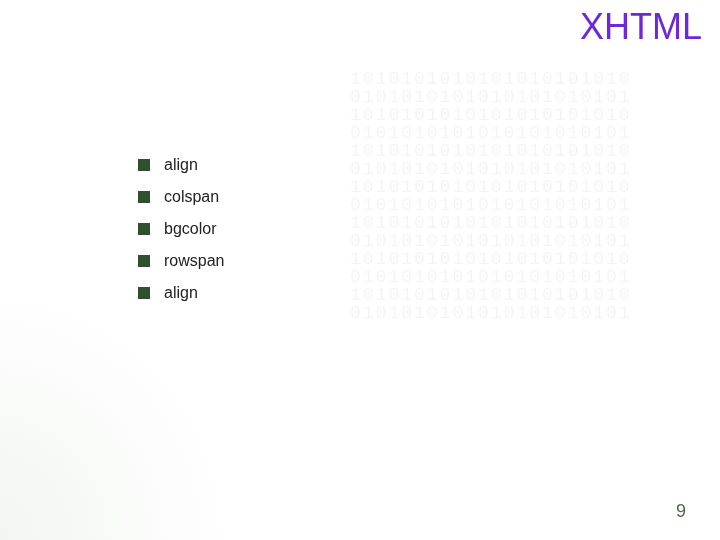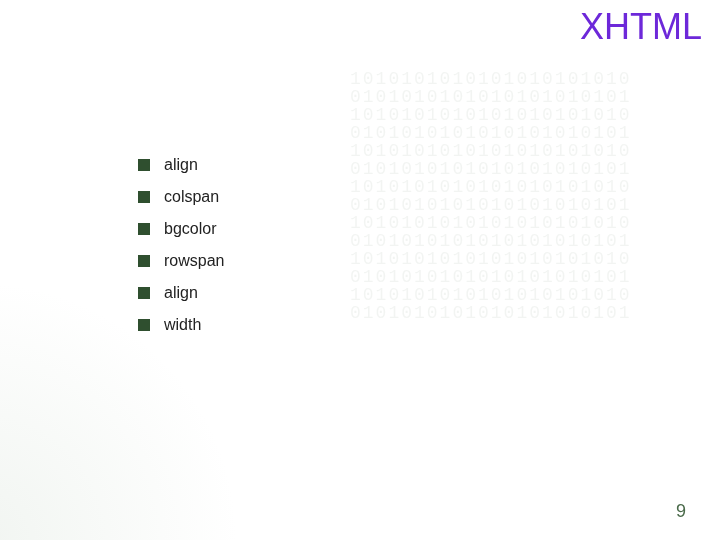--- a/index.html
+++ b/index.html
@@ -124,21 +124,17 @@
       <span class="bullet-text">bgcolor</span>
     </li>
     <li>
       <span class="bullet-square"></span>
       <span class="bullet-text">rowspan</span>
     </li>
     <li>
       <span class="bullet-square"></span>
       <span class="bullet-text">align</span>
     </li>
-    <li>
-      <span class="bullet-square"></span>
-      <span class="bullet-text">width</span>
-    </li>
   </ul>
 
   <div class="page-num">9</div>
 
 </div>
 
 </body></html>

